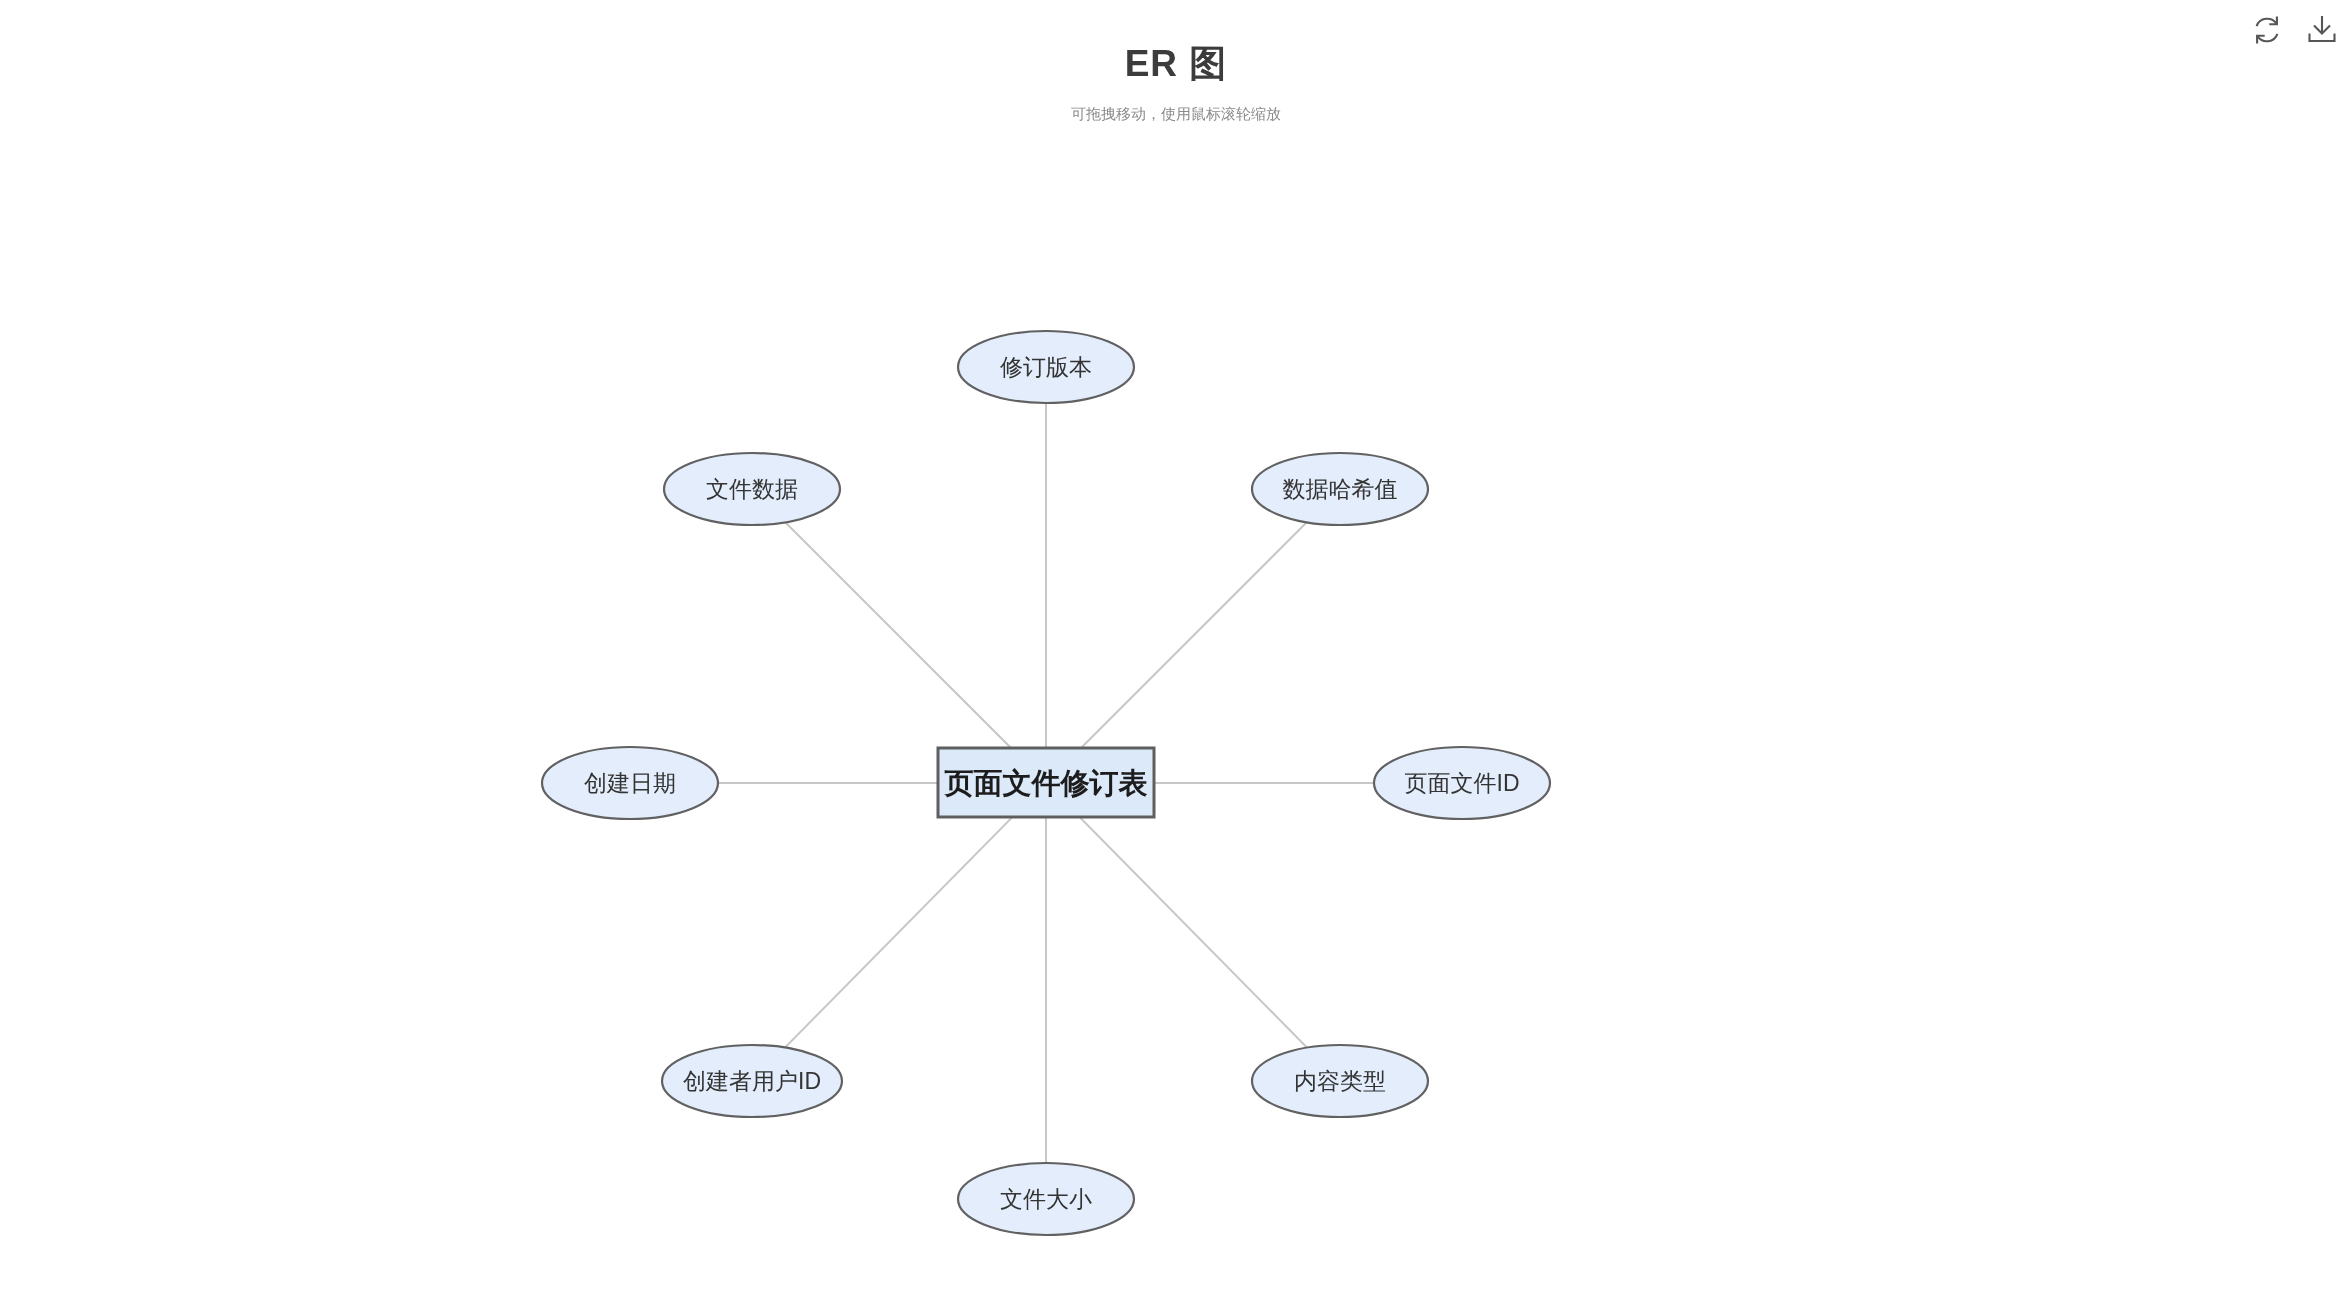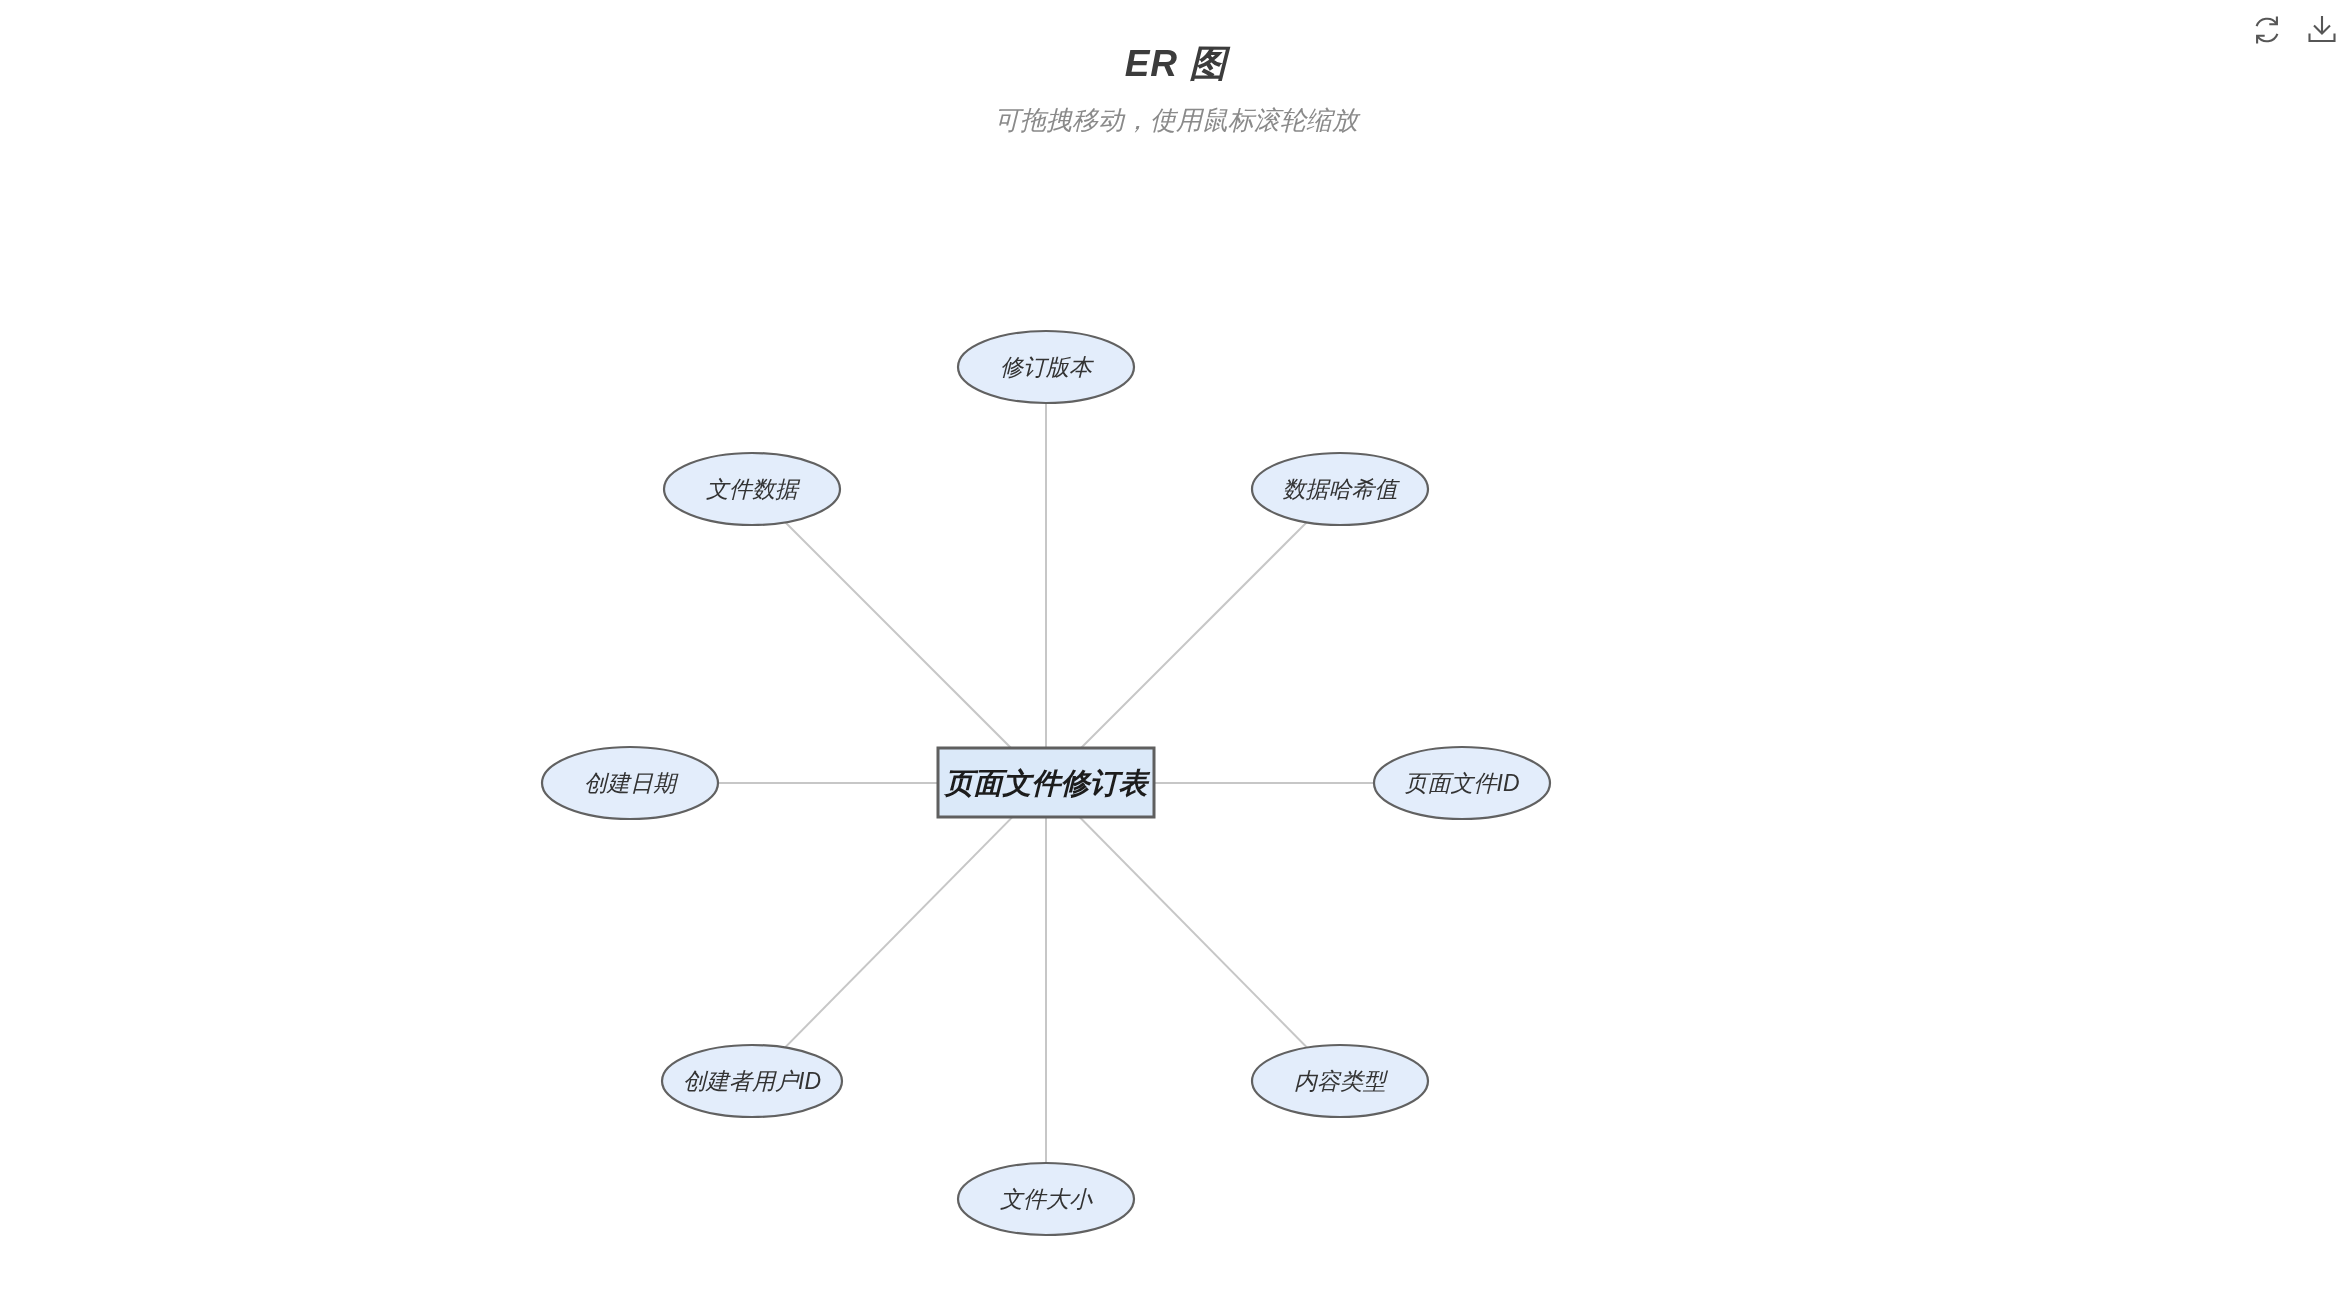--- a/index.html
+++ b/index.html
@@ -7,41 +7,40 @@
     padding: 0;
     background: #ffffff;
     font-family: "Liberation Sans", "DejaVu Sans", sans-serif;
   }
   .page {
     position: relative;
     width: 2352px;
     height: 1300px;
     background: #ffffff;
     overflow: hidden;
-    font-style: italic;
   }
   .header {
     position: absolute;
     top: 0;
     left: 0;
     width: 100%;
     text-align: center;
     pointer-events: none;
   }
   .page-title {
     margin: 44px 0 0 0;
     font-size: 37px;
     line-height: 1.1;
     font-weight: 700;
     color: #3c3c3c;
     letter-spacing: 1px;
   }
   .page-subtitle {
     margin: 20px 0 0 0;
-    font-size: 26px;
+    font-size: 15px;
     line-height: 1.2;
     font-weight: 400;
     color: #8a8a8a;
   }
   .toolbar {
     position: absolute;
     top: 11px;
     right: 11px;
     display: flex;
     align-items: center;

